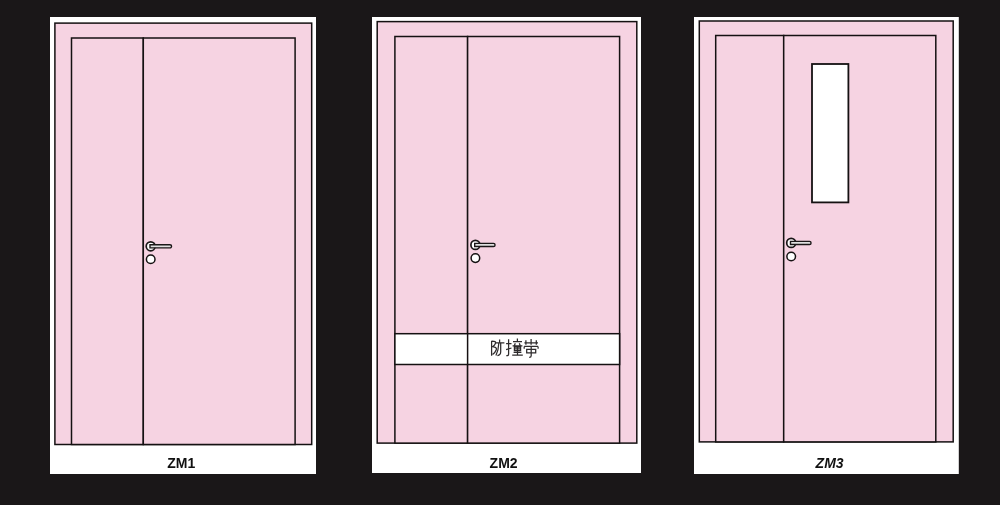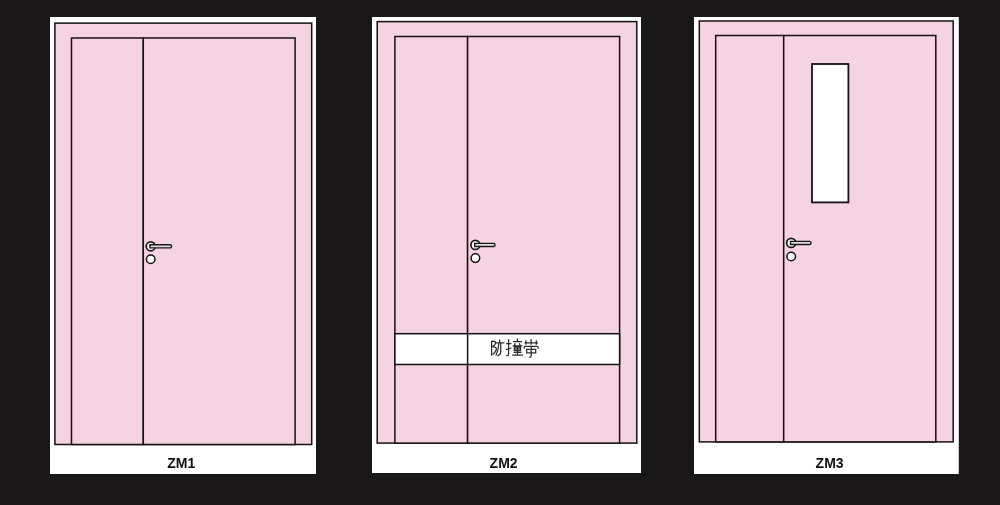--- a/index.html
+++ b/index.html
@@ -60,21 +60,21 @@
     <circle cx="103.4" cy="227.9" r="4.5" fill="#ffffff" stroke="#1a1617" stroke-width="1.7"></circle>
     <path d="M102.7 226.35 h18.8 a1.55 1.55 0 0 1 0 3.1 h-18.8 z" fill="#e0e0e0" stroke="#1a1617" stroke-width="1.4"></path>
   </g>
 
   <circle cx="103.4" cy="241.1" r="4.3" fill="#ffffff" stroke="#151112" stroke-width="1.5"></circle>
 
   <text x="131.6" y="450.9" font-size="14" font-weight="bold" text-anchor="middle" fill="#111111" font-family="Liberation Sans, sans-serif">ZM2</text>
 </svg>
 </div>
 
-<div class="door" style="left:694.0px;">
+<div class="door" style="left:694.0px;font-style:italic;">
 <svg width="264.8" height="457.5" viewBox="0 0 264.8 457.5">
 
   <rect x="0" y="0" width="264.8" height="457.5" fill="#ffffff"></rect>
 
   <rect x="5.3" y="4.0" width="253.9" height="420.9" fill="#f6d3e2" stroke="#151112" stroke-width="1.5"></rect>
 
   <rect x="21.7" y="18.5" width="68.0" height="406.4" fill="#f6d3e2" stroke="#151112" stroke-width="1.5"></rect>
 
   <rect x="89.7" y="18.5" width="152.1" height="406.4" fill="#f6d3e2" stroke="#151112" stroke-width="1.5"></rect>
 

